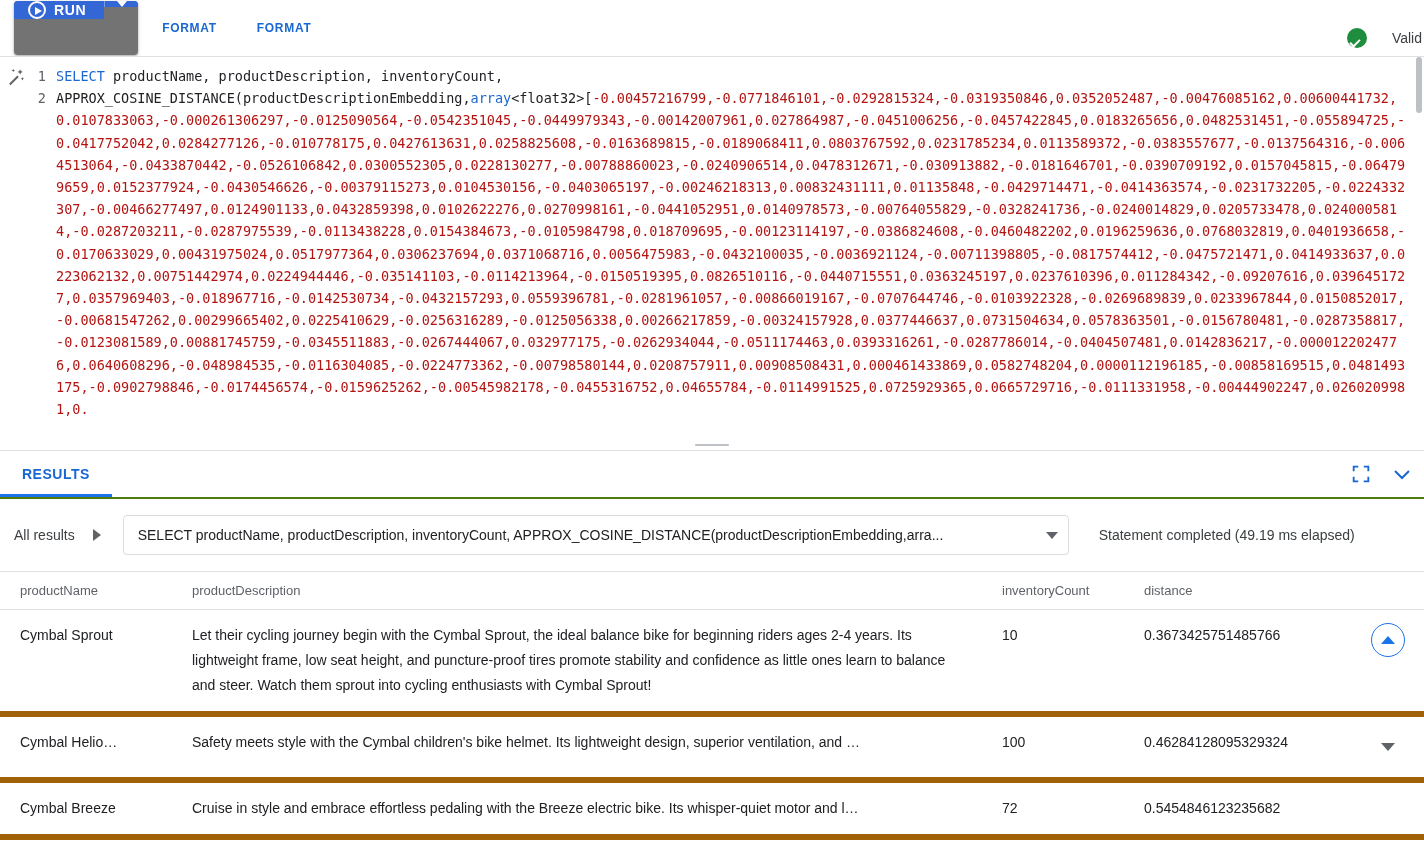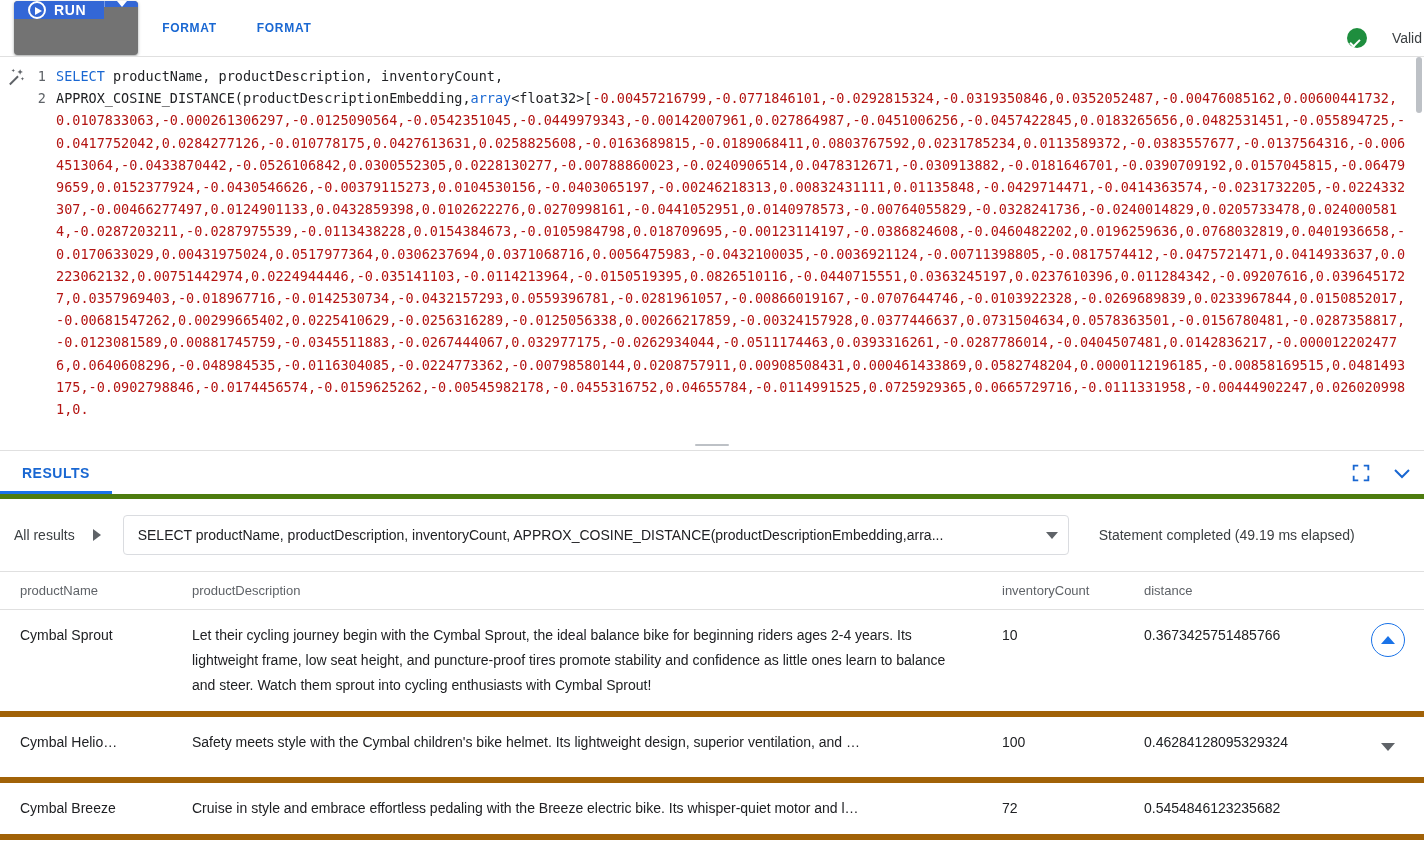--- a/index.html
+++ b/index.html
@@ -180,21 +180,21 @@
     border-radius: 2px;
   }
 
   
   .results-panel { border-top: 1px solid #e0e0e0; }
   .tabs-row {
     height: 48px;
     display: flex;
     align-items: stretch;
     position: relative;
-    border-bottom: 5px solid #4d7c0f;
+    border-bottom: 2px solid #4d7c0f;
   }
   .tab {
     display: flex; align-items: center;
     padding: 0 22px;
     font-size: 14px;
     letter-spacing: .5px;
     color: #5f6368;
     cursor: pointer;
     position: relative;
     font-weight: 500;

